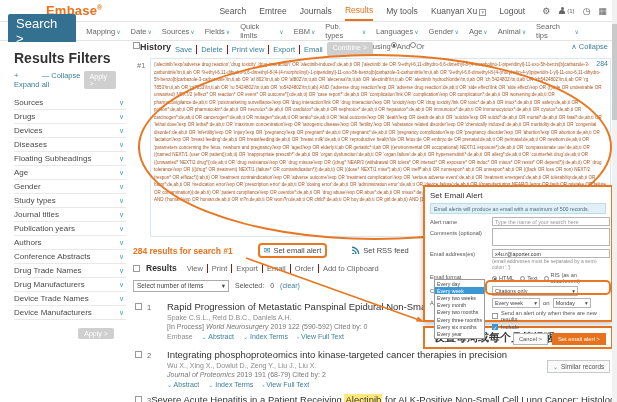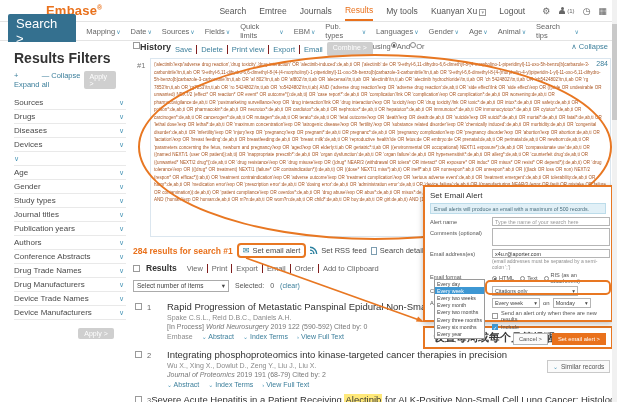--- a/index.html
+++ b/index.html
@@ -46,21 +46,21 @@
   .linkset .lk{color:#3c7f9b;cursor:pointer;padding:0 4px}
   .linkset .lk + .lk{border-left:1px solid #7f1d1d}
   .radio{display:inline-block;width:6px;height:6px;border:1px solid #8a8a8a;border-radius:50%;position:relative;flex:none}
   .radio.sel::after{content:"";position:absolute;left:1px;top:1px;width:2.5px;height:2.5px;border-radius:50%;background:#555}
   .collapse{margin-left:auto;color:#3c7f9b;cursor:pointer;margin-right:4px}
   .histrow{display:flex;margin-top:2px}
   .rownum{width:17px;font-size:7.5px;color:#777;padding-top:3px;padding-left:4px}
   .querybox{position:relative;width:461px;height:179px;border:1px solid #dbe6ef;padding:2px 3px;overflow:hidden;background:#fff}
   .querytext{width:200%;transform:scale(.5);transform-origin:0 0;font-size:9px;line-height:15px;color:#a9531f;word-spacing:.5px}
   .rescount-link{position:absolute;right:2px;top:1px;font-size:7px;color:#3c7f9b}
-  .resheadrow{display:flex;align-items:center;gap:4px;margin-top:6px;height:15px}
+  .resheadrow{display:flex;align-items:center;gap:25px;margin-top:6px;height:15px}
   .count-orange{color:#e9711c;font-size:8.5px;font-weight:bold;white-space:nowrap}
   .tool{display:flex;align-items:center;gap:3px;font-size:7.5px;color:#4a4a4a;cursor:pointer;white-space:nowrap}
   .alert-annot{border:2px solid #e87722;border-radius:4px;padding:1px 4px}
   .mailglyph{color:#2a7f9e;font-size:8px}
   .pageicon{display:inline-block;width:6px;height:8px;border:1px solid #7d9db0}
   .toolbar{display:flex;align-items:center;gap:6px;margin-top:4px;height:12px;font-size:7.5px}
   .rtitle{font-size:8.5px;font-weight:bold;color:#333}
   .controls{display:flex;align-items:center;gap:6px;margin-top:5px;height:13px;font-size:7px;color:#555}
   .selectbox{display:inline-flex;align-items:center;justify-content:space-between;border:1px solid #ababab;background:#fff;
              padding:1px 3px;font-size:6.5px;color:#444;cursor:pointer}
@@ -223,30 +223,31 @@
           <span>Sources</span>
           <span class="chev">∨</span>
         </div>
 
         <div class="sb-item">
           <span>Drugs</span>
           <span class="chev">∨</span>
         </div>
 
         <div class="sb-item">
+          <span>Devices</span>
+          <span class="chev">∨</span>
+        </div>
+
+        <div class="sb-item">
           <span>Diseases</span>
           <span class="chev">∨</span>
         </div>
 
         <div class="sb-item">
-          <span>Devices</span>
-          <span class="chev">∨</span>
-        </div>
-
-        <div class="sb-item">
+          <span>Floating Subheadings</span>
           <span class="chev">∨</span>
         </div>
 
         <div class="sb-item">
           <span>Age</span>
           <span class="chev">∨</span>
         </div>
 
         <div class="sb-item">
           <span>Gender</span>

